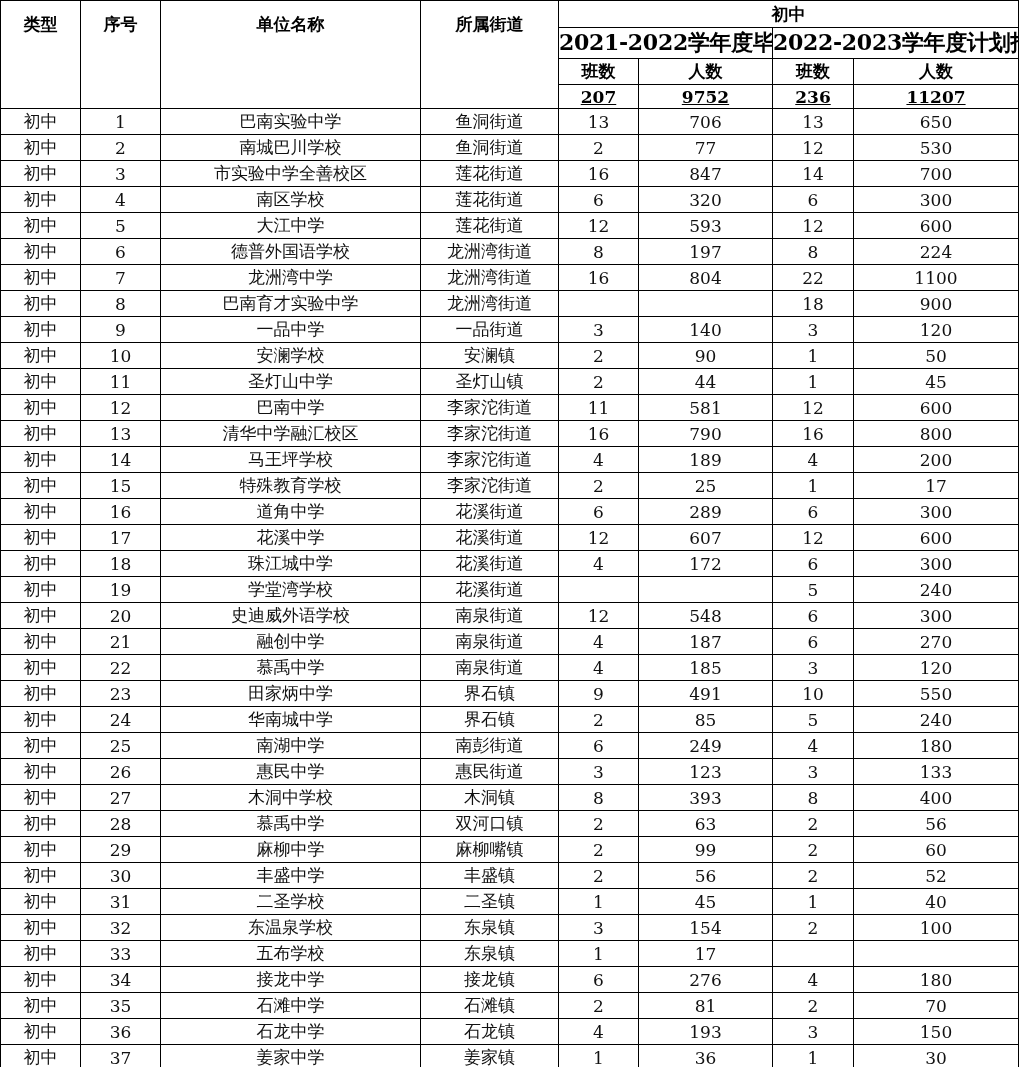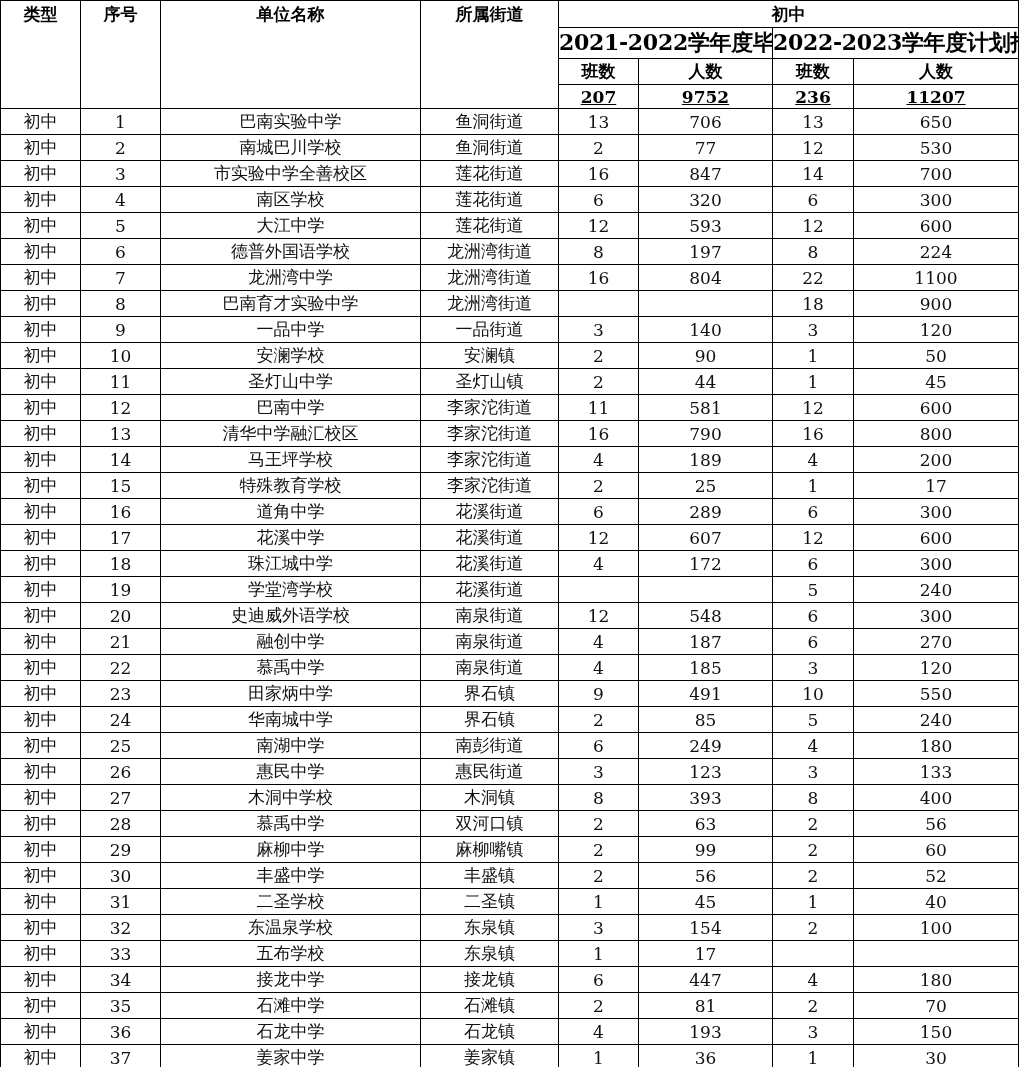--- a/index.html
+++ b/index.html
@@ -17,21 +17,21 @@
     text-align: center;
     padding: 0;
     overflow: hidden;
     white-space: nowrap;
   }
   th {
     font-weight: bold;
     font-size: 17px;
     color: #000;
   }
-  th.top { vertical-align: top; padding-top: 2px; margin-left: 20px; }
+  th.top { vertical-align: top; padding-top: 12px; margin-left: 20px; }
   tr.h1 th { height: 26px; }
   tr.h2 th { height: 25px; }
   tr.h3 th { height: 25px; }
   tr.h4 th { height: 23px; font-size: 17px; text-decoration: underline; }
   td { height: 25px; font-size: 17px; font-weight: normal; }
   th.sub { font-size: 22px; letter-spacing: -0.3px; }
 </style>
 </head>
 <body>
 
@@ -401,21 +401,21 @@
         <td>17</td>
         <td></td>
         <td></td>
       </tr>
       <tr>
         <td>初中</td>
         <td>34</td>
         <td>接龙中学</td>
         <td>接龙镇</td>
         <td>6</td>
-        <td>447</td>
+        <td>276</td>
         <td>4</td>
         <td>180</td>
       </tr>
       <tr>
         <td>初中</td>
         <td>35</td>
         <td>石滩中学</td>
         <td>石滩镇</td>
         <td>2</td>
         <td>81</td>

